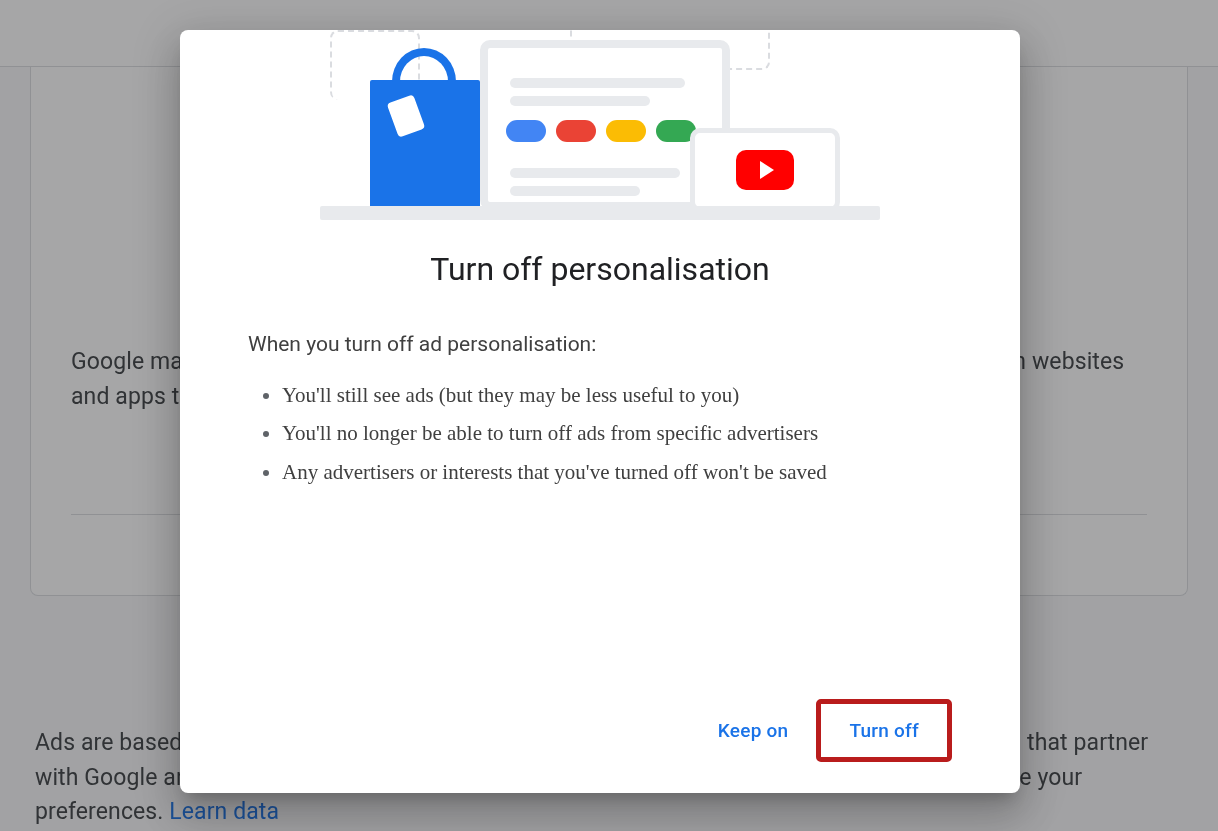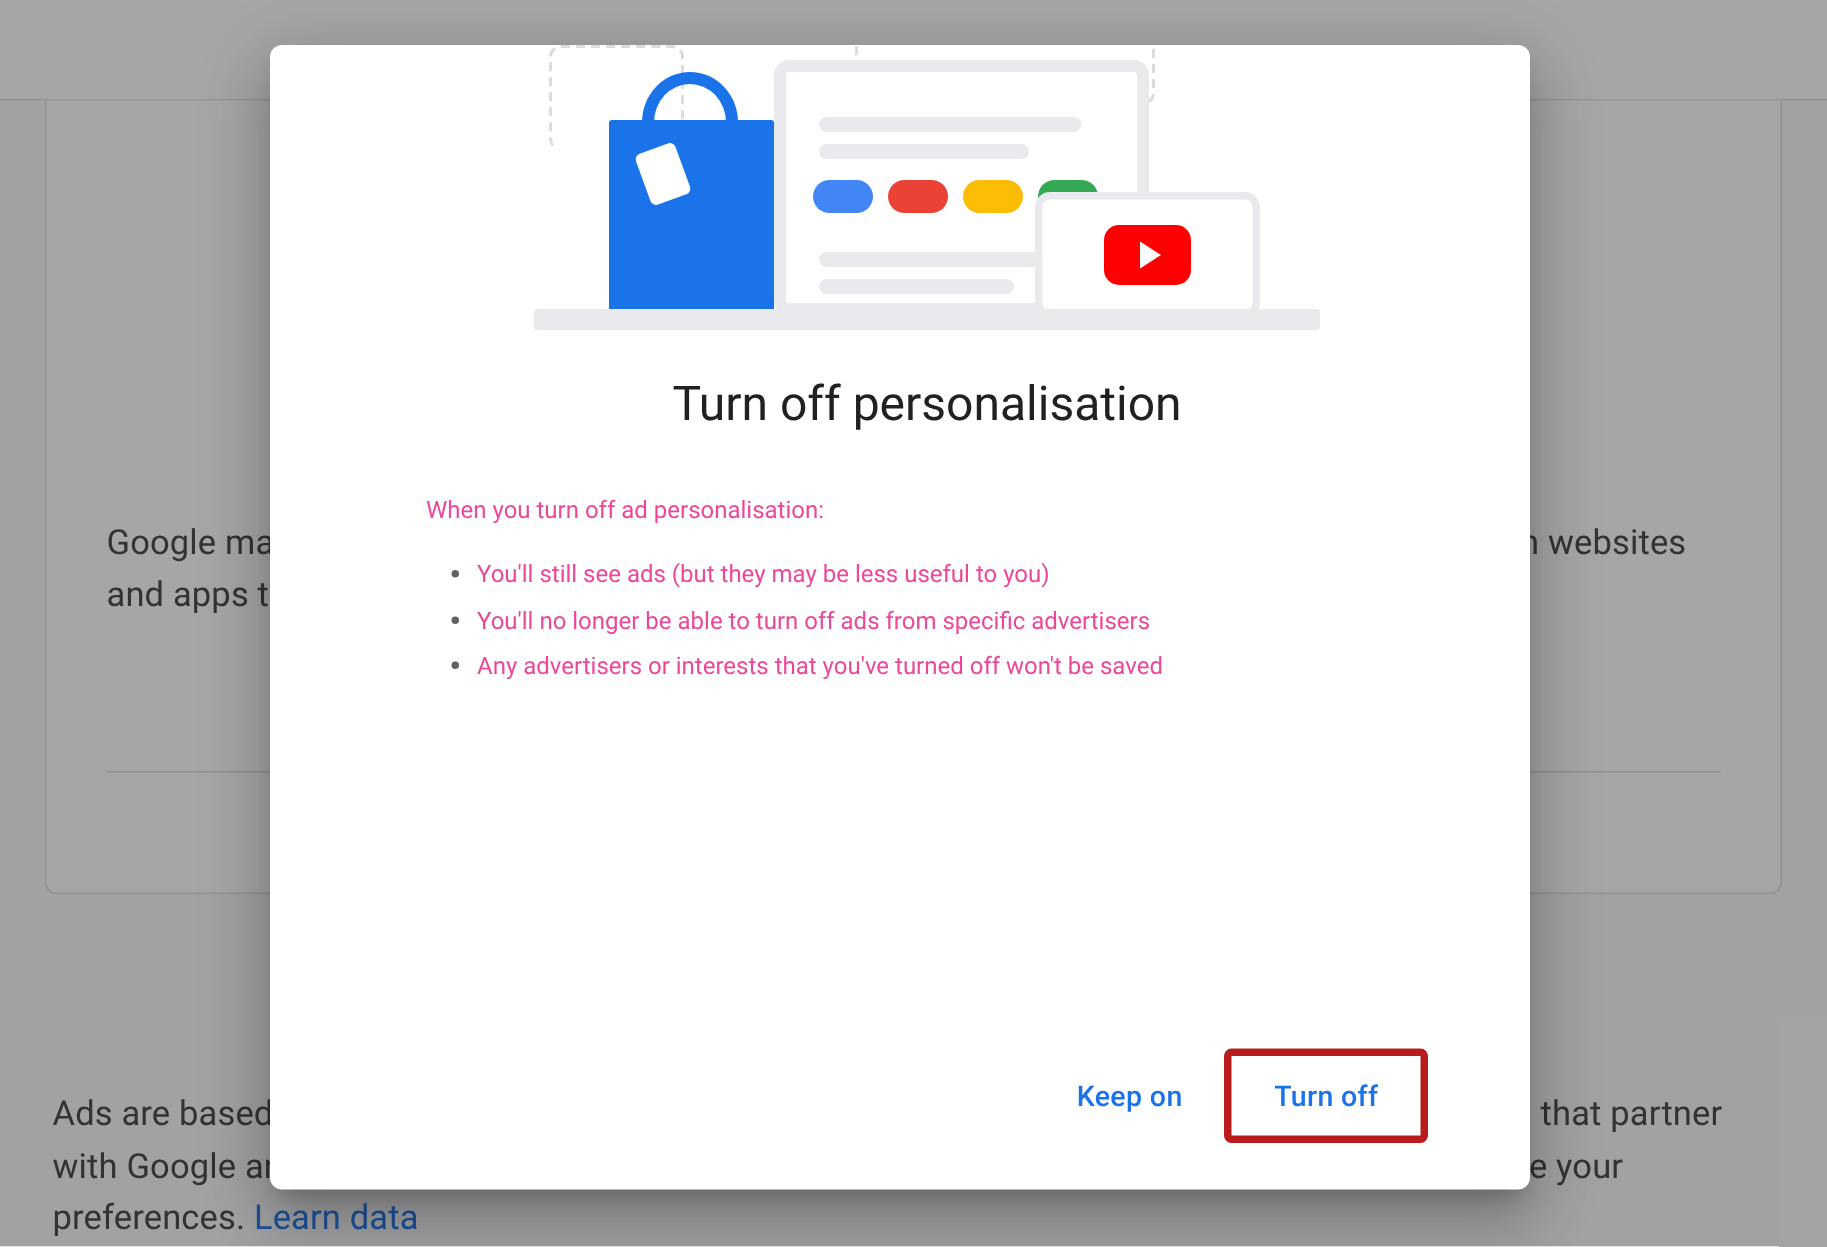--- a/index.html
+++ b/index.html
@@ -88,21 +88,20 @@
     width: 840px;
     height: 763px;
     background: #fff;
     border-radius: 8px;
     box-shadow: 0 24px 38px 3px rgba(0,0,0,0.14),
                 0 9px 46px 8px rgba(0,0,0,0.12),
                 0 11px 15px -7px rgba(0,0,0,0.2);
     display: flex;
     flex-direction: column;
     overflow: hidden;
-    padding-left: 36px;
   }
   .dialog-scroll {
     flex: 1 1 auto;
     overflow-y: scroll;
     padding: 0 68px 10px;
   }
   .dialog-scroll::-webkit-scrollbar { width: 16px; }
   .dialog-scroll::-webkit-scrollbar-track { background: #f1f1f1; }
   .dialog-scroll::-webkit-scrollbar-thumb { background: #c1c1c1; }
   .dialog-scroll::-webkit-scrollbar-button:single-button {
@@ -231,30 +230,31 @@
     font-family: 'Google Sans', Roboto, Arial, sans-serif;
     font-size: 32px;
     font-weight: 400;
     color: #202124;
     text-align: center;
     margin: 18px 0 40px;
     letter-spacing: 0;
   }
   .dialog-body {
     font-family: Roboto, Arial, sans-serif;
-    font-size: 16px;
+    font-size: 21px;
     line-height: 1.55;
-    color: #ec4899;
+    color: #404040;
   }
   .dialog-body ul {
     margin: 18px 0 26px;
     padding-left: 34px;
   }
   .dialog-body li {
     margin: 6px 0;
+    font-family: Liberation Serif, serif;
   }
   .dialog-body li::marker {
     color: #5f6368;
   }
 
   .dialog-actions {
     flex: 0 0 auto;
     height: 126px;
     display: flex;
     align-items: center;

